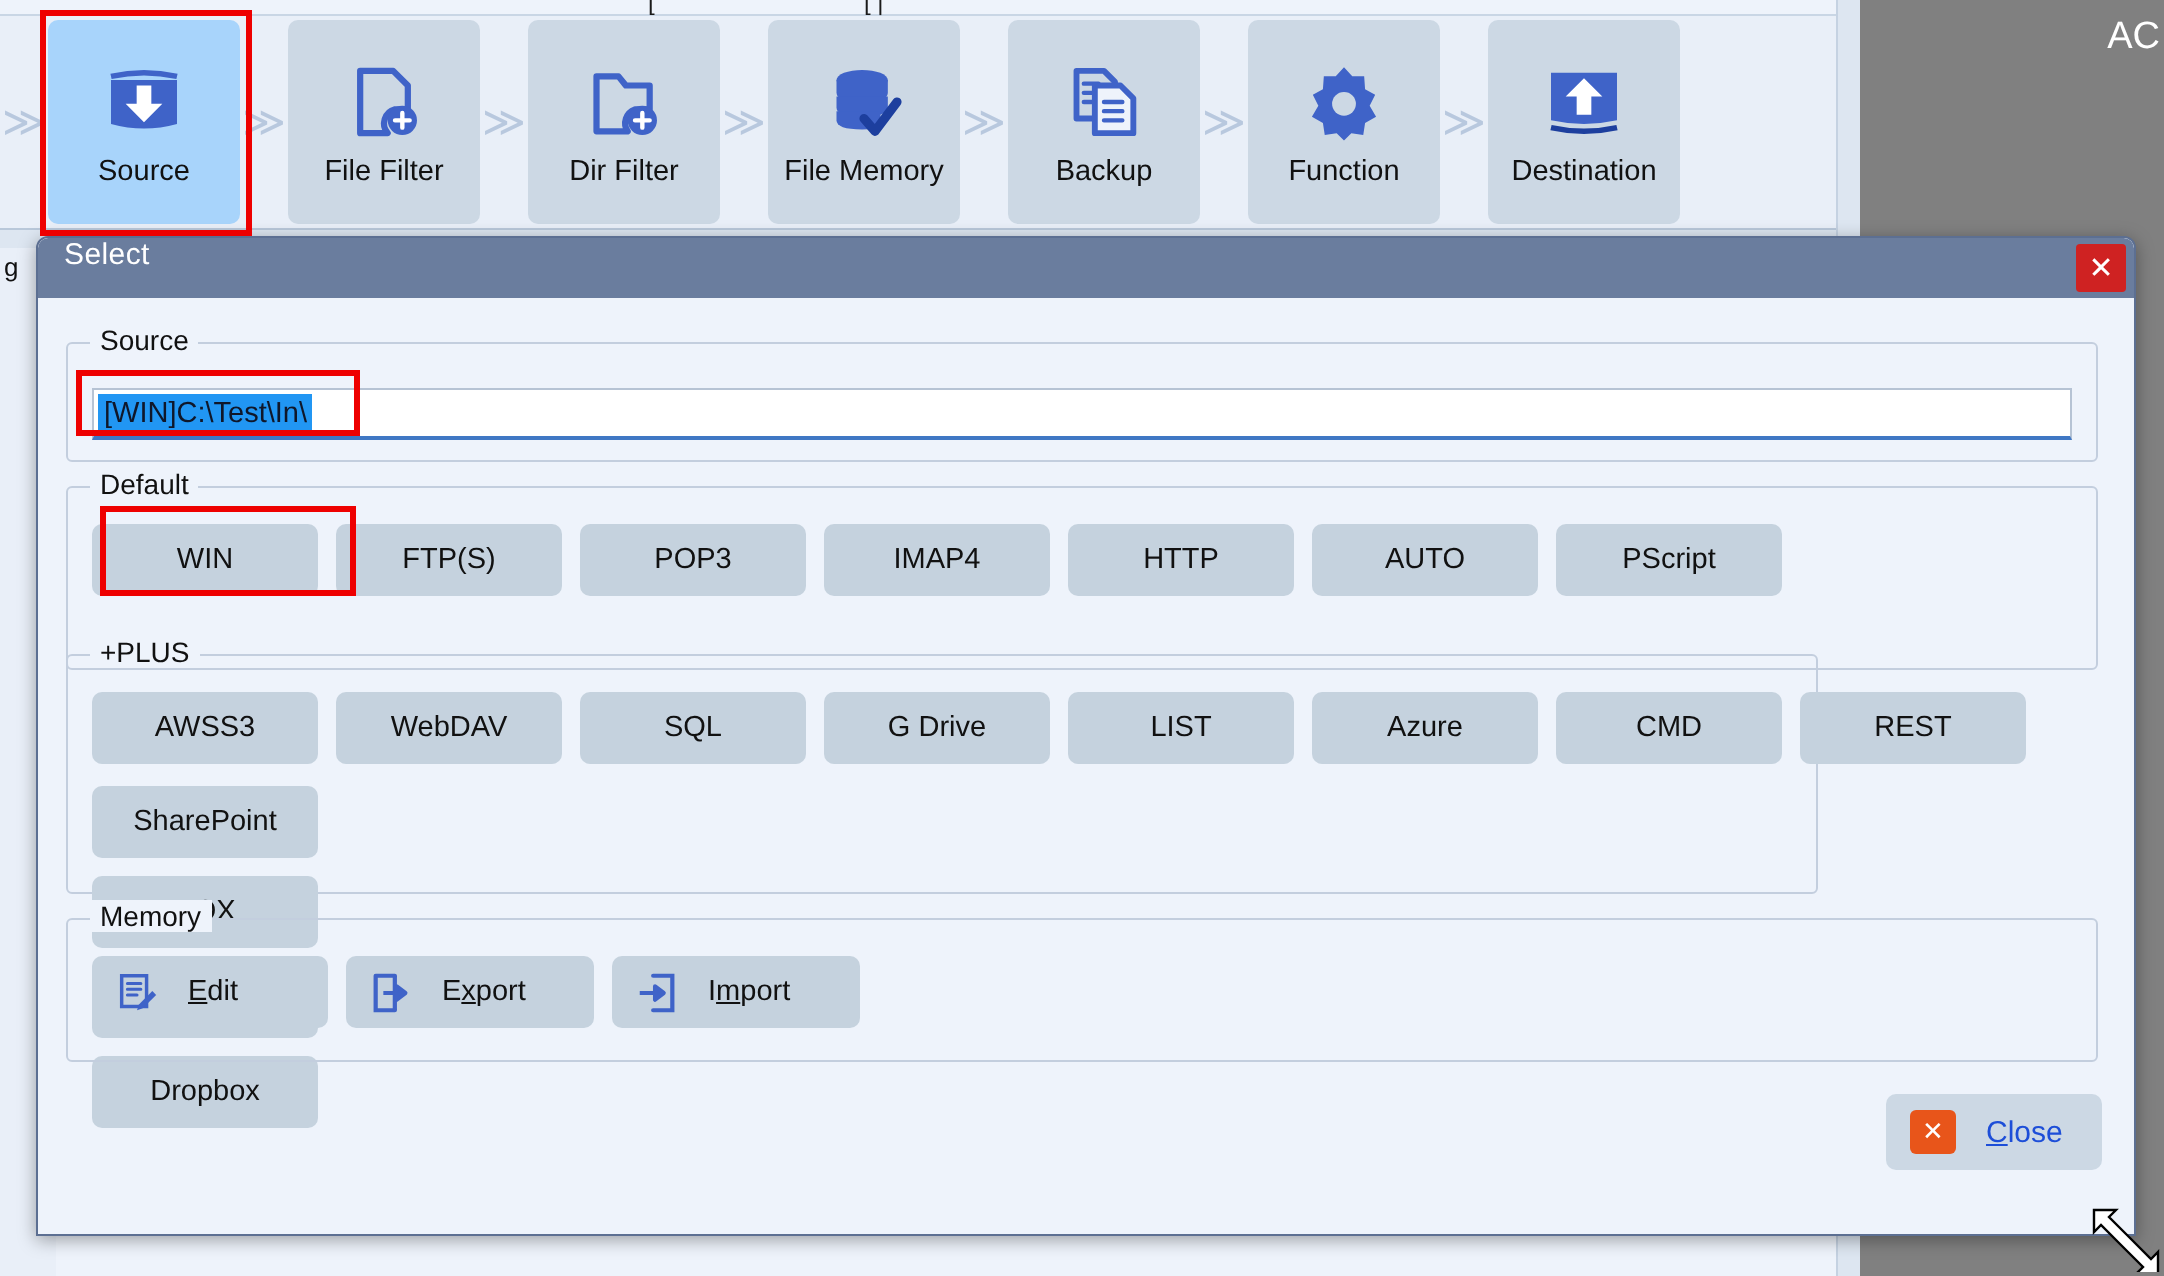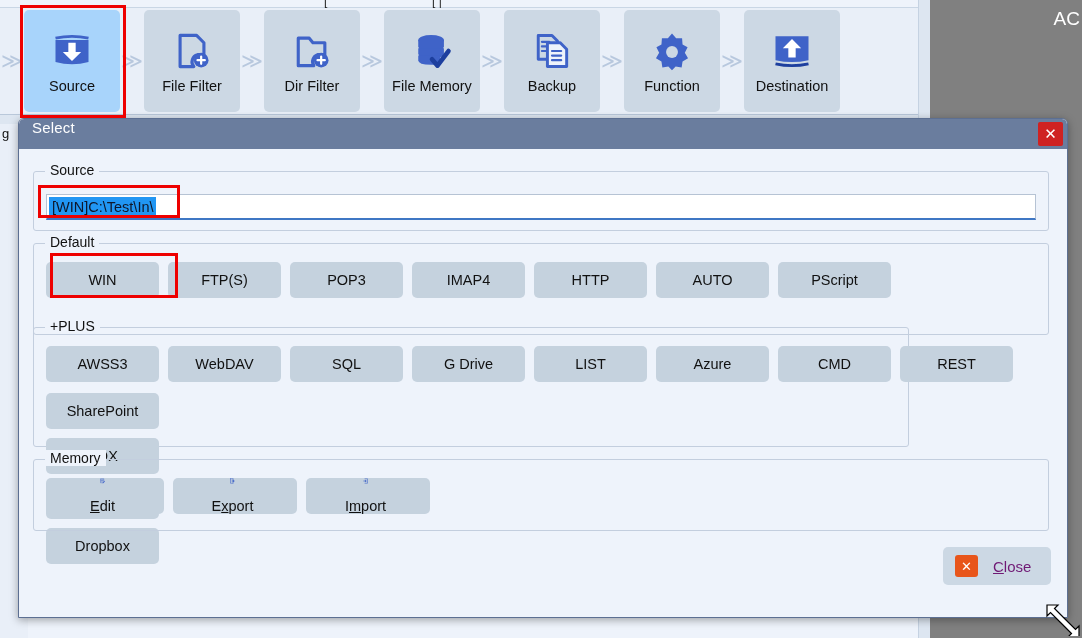--- a/index.html
+++ b/index.html
@@ -267,21 +267,20 @@
     font-size: 14.5px;
     color: #111;
     font-family: "Liberation Sans", sans-serif;
     display: flex;
     align-items: center;
     justify-content: flex-start;
     padding: 0 16px 0 11px;
     gap: 14px;
     box-sizing: border-box;
     cursor: default;
-    flex-direction: column;
   }
   .setup-btn .lbl { white-space: nowrap; }
   .acc { text-decoration: underline; }
 
   
   #close-button {
     position: absolute;
     right: 16px;
     top: 398px;
     width: 108px;
@@ -299,21 +298,21 @@
   }
   #close-button .x-box {
     width: 23px; height: 22px;
     background: #e8551a;
     border-radius: 3px;
     color: #fff;
     font-size: 13px;
     display: flex; align-items: center; justify-content: center;
     font-family: "DejaVu Sans", sans-serif;
   }
-  #close-button .lbl { font-size: 15px; color: #701a75; }
+  #close-button .lbl { font-size: 15px; color: #1d4ed8; }
 
   #resize-cursor {
     position: absolute;
     left: 1044px;
     top: 602px;
     width: 36px;
     height: 34px;
     z-index: 80;
     pointer-events: none;
   }

